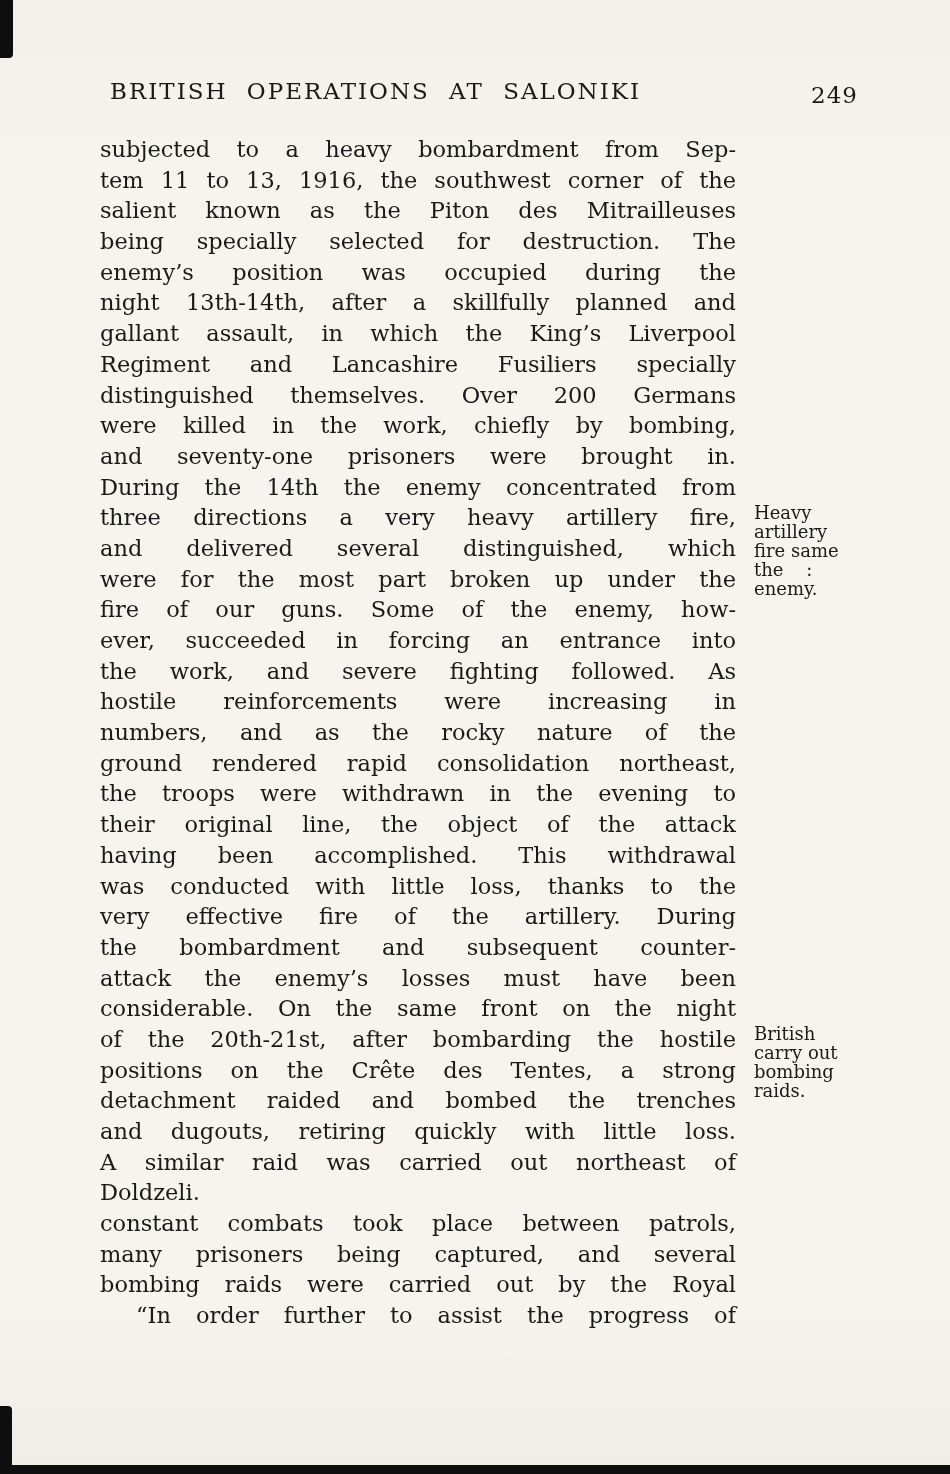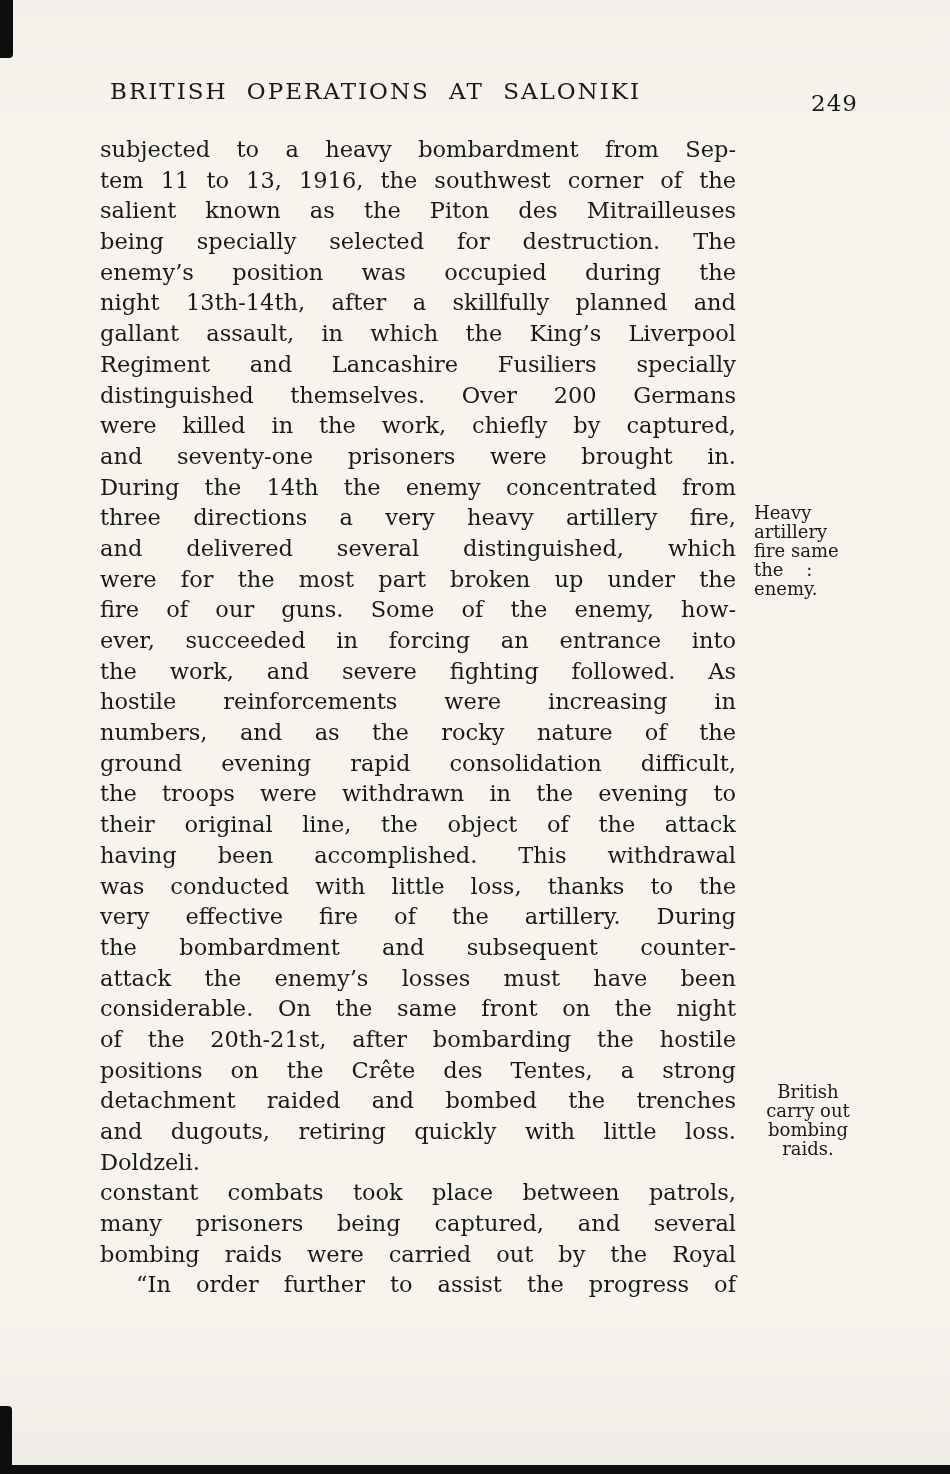--- a/index.html
+++ b/index.html
@@ -27,21 +27,21 @@
     font-size: 23px;
     letter-spacing: 2px;
     word-spacing: 10px;
     white-space: nowrap;
   }
   .header .title {
     position: absolute; left: 0; right: 78px;
     text-align: left;
   }
   .header .pagenum {
-    position: absolute; right: 0; top: 12px;
+    position: absolute; right: 0; top: 4px;
     letter-spacing: 1px;
   }
 
   
   .body-text {
     position: absolute;
     top: 134px; left: 100px; width: 636px;
     font-size: 22.5px;
     line-height: 30.7px;
   }
@@ -57,21 +57,21 @@
 
   
   .margin-note {
     position: absolute;
     left: 754px; width: 108px;
     font-size: 18px;
     line-height: 19px;
     color: var(--ink, #1a1a1a);
   }
   .note-1 { top: 503px; }
-  .note-2 { top: 1082px; text-align: center; }
+  .note-2 { top: 1024px; }
   .note-line { white-space: nowrap; }
 </style>
 </head>
 <body>
 
 <div class="page" style="--paper: #f6f4ed; --ink: #1a1a1a;">
 
   <div class="artifact artifact-top-left"></div>
   <div class="artifact artifact-bottom-left"></div>
   <div class="artifact artifact-bottom"></div>
@@ -84,44 +84,45 @@
   <div class="body-text">
       <div class="line">subjected to a heavy bombardment from Sep-</div>
       <div class="line">tem 11 to 13, 1916, the southwest corner of the</div>
       <div class="line">salient known as the Piton des Mitrailleuses</div>
       <div class="line">being specially selected for destruction. The</div>
       <div class="line">enemy’s position was occupied during the</div>
       <div class="line">night 13th-14th, after a skillfully planned and</div>
       <div class="line">gallant assault, in which the King’s Liverpool</div>
       <div class="line">Regiment and Lancashire Fusiliers specially</div>
       <div class="line">distinguished themselves. Over 200 Germans</div>
-      <div class="line">were killed in the work, chiefly by captured,</div>
+      <div class="line">were killed in the work, chiefly by bombing,</div>
       <div class="line">and seventy-one prisoners were brought in.</div>
       <div class="line">During the 14th the enemy concentrated from</div>
       <div class="line">three directions a very heavy artillery fire,</div>
       <div class="line">and delivered several distinguished, which</div>
       <div class="line">were for the most part broken up under the</div>
       <div class="line">fire of our guns. Some of the enemy, how-</div>
       <div class="line">ever, succeeded in forcing an entrance into</div>
       <div class="line">the work, and severe fighting followed. As</div>
       <div class="line">hostile reinforcements were increasing in</div>
       <div class="line">numbers, and as the rocky nature of the</div>
-      <div class="line">ground evening rapid consolidation difficult,</div>
+      <div class="line">ground rendered rapid consolidation northeast,</div>
       <div class="line">the troops were withdrawn in the evening to</div>
       <div class="line">their original line, the object of the attack</div>
       <div class="line">having been accomplished. This withdrawal</div>
       <div class="line">was conducted with little loss, thanks to the</div>
       <div class="line">very effective fire of the artillery. During</div>
       <div class="line">the bombardment and subsequent counter-</div>
       <div class="line">attack the enemy’s losses must have been</div>
       <div class="line">considerable. On the same front on the night</div>
       <div class="line">of the 20th-21st, after bombarding the hostile</div>
       <div class="line">positions on the Crête des Tentes, a strong</div>
       <div class="line">detachment raided and bombed the trenches</div>
       <div class="line">and dugouts, retiring quickly with little loss.</div>
+      <div class="line">A similar raid was carried out northeast of</div>
       <div class="line para-end">Doldzeli.</div>
       <div class="line">constant combats took place between patrols,</div>
       <div class="line">many prisoners being captured, and several</div>
       <div class="line">bombing raids were carried out by the Royal</div>
       <div class="line indent">“In order further to assist the progress of</div>
     </div>
 
   <div class="margin-note note-1">
       <div class="note-line">Heavy</div>
       <div class="note-line">artillery</div>

